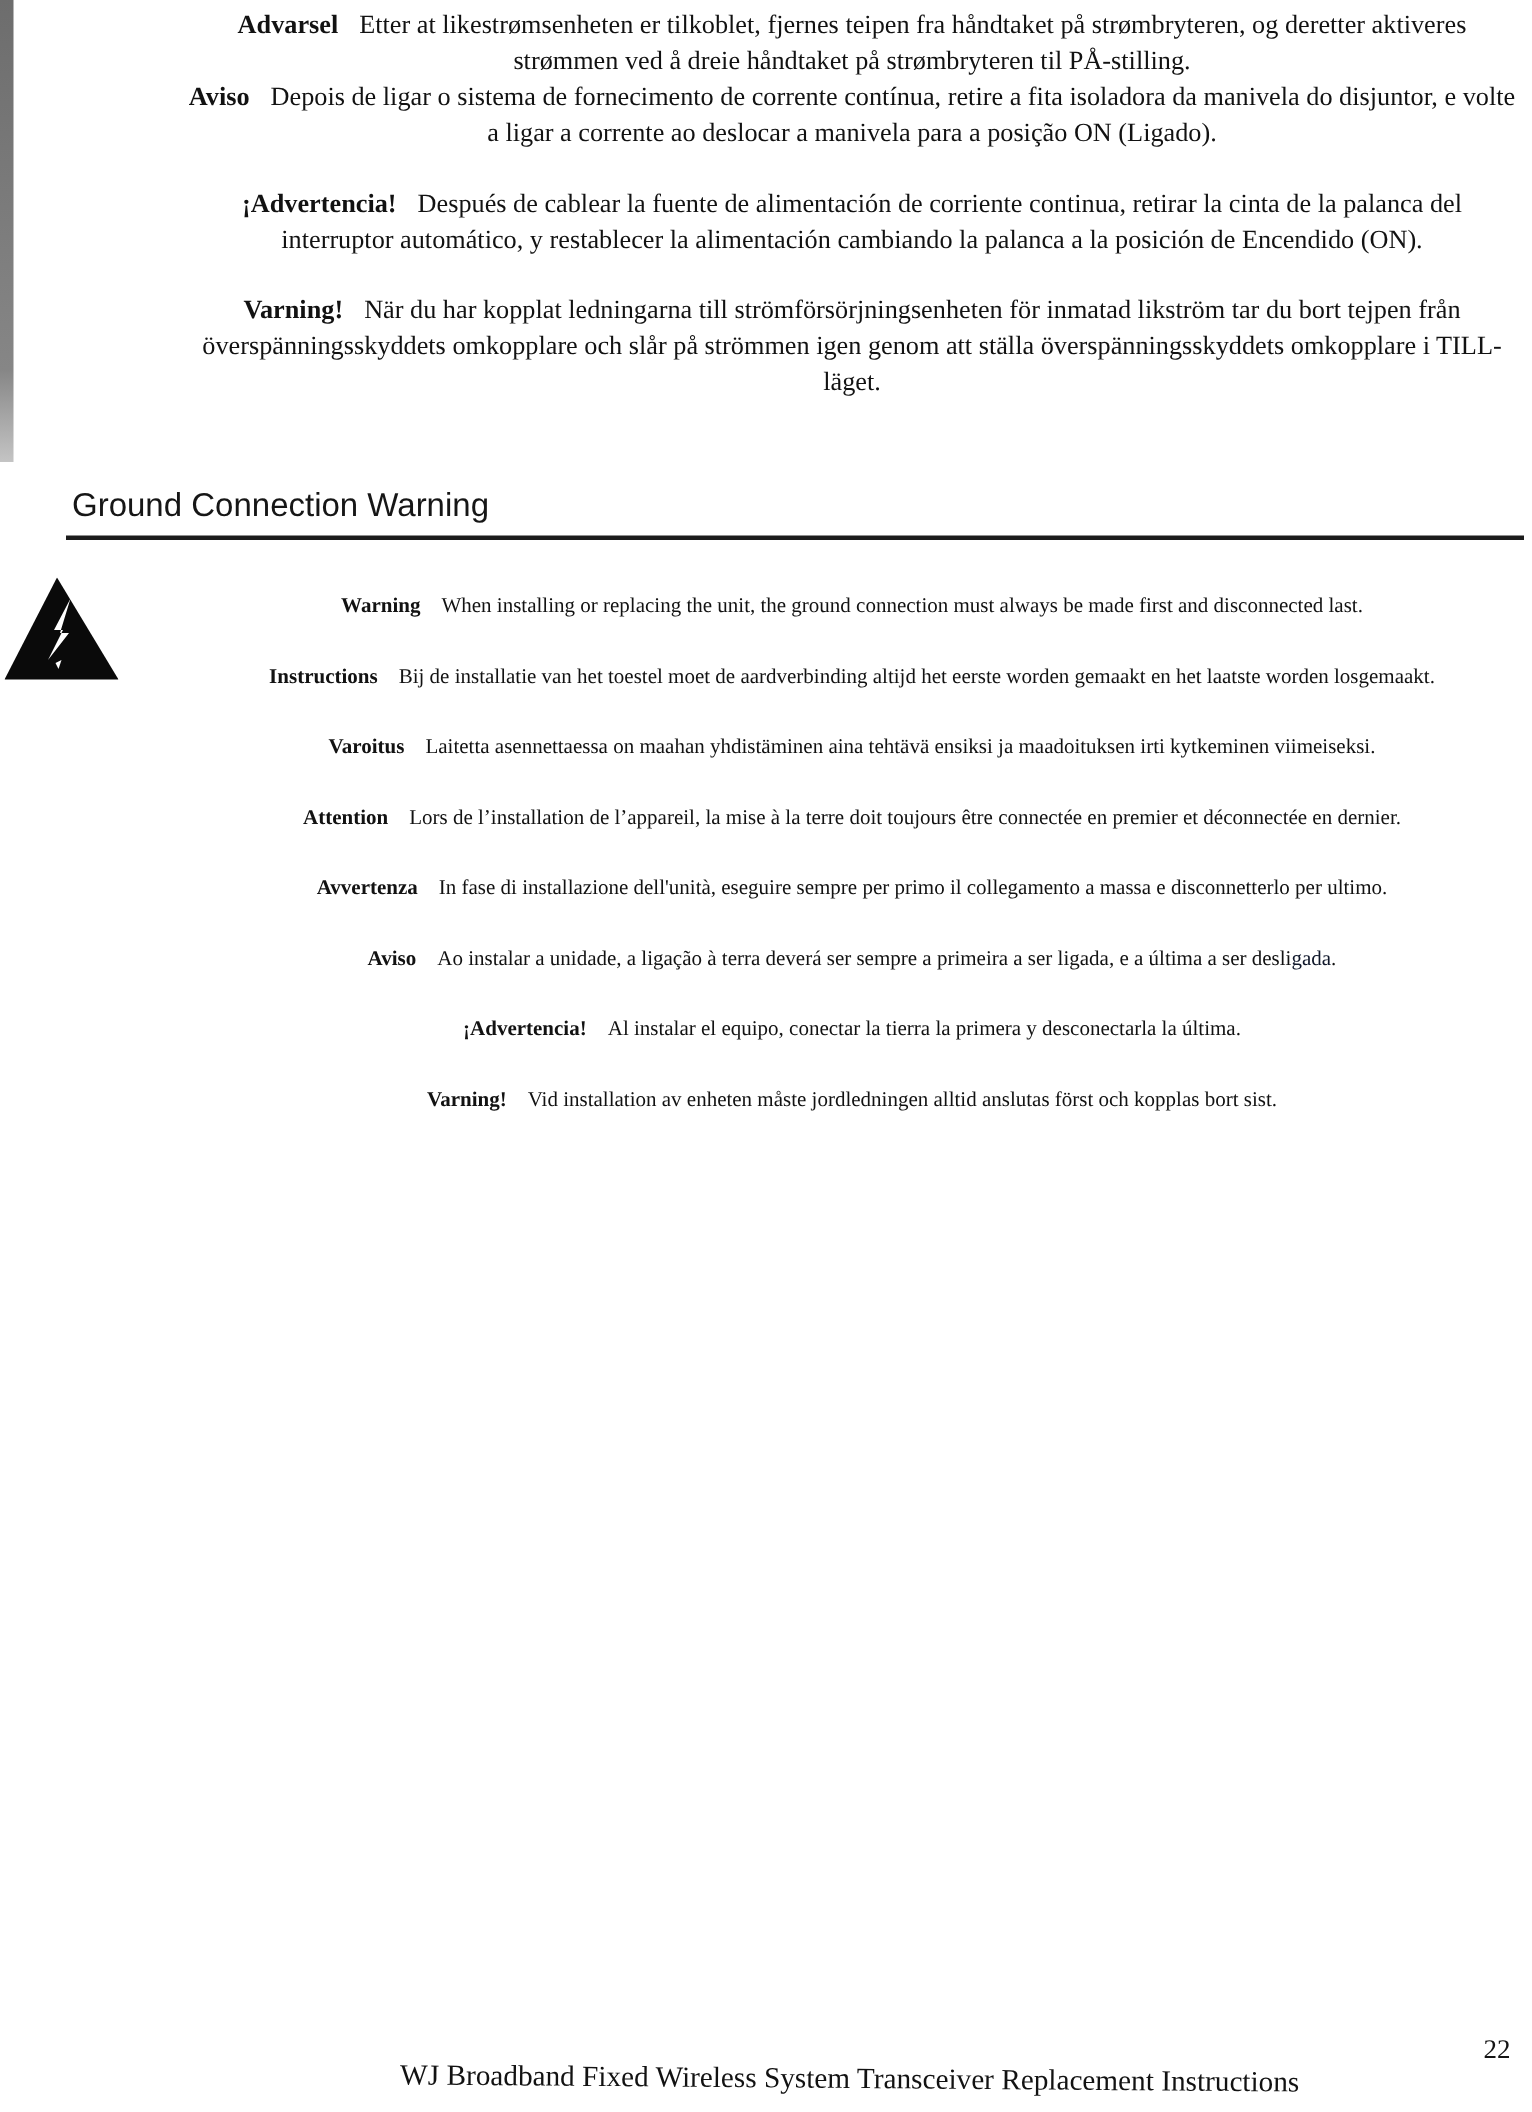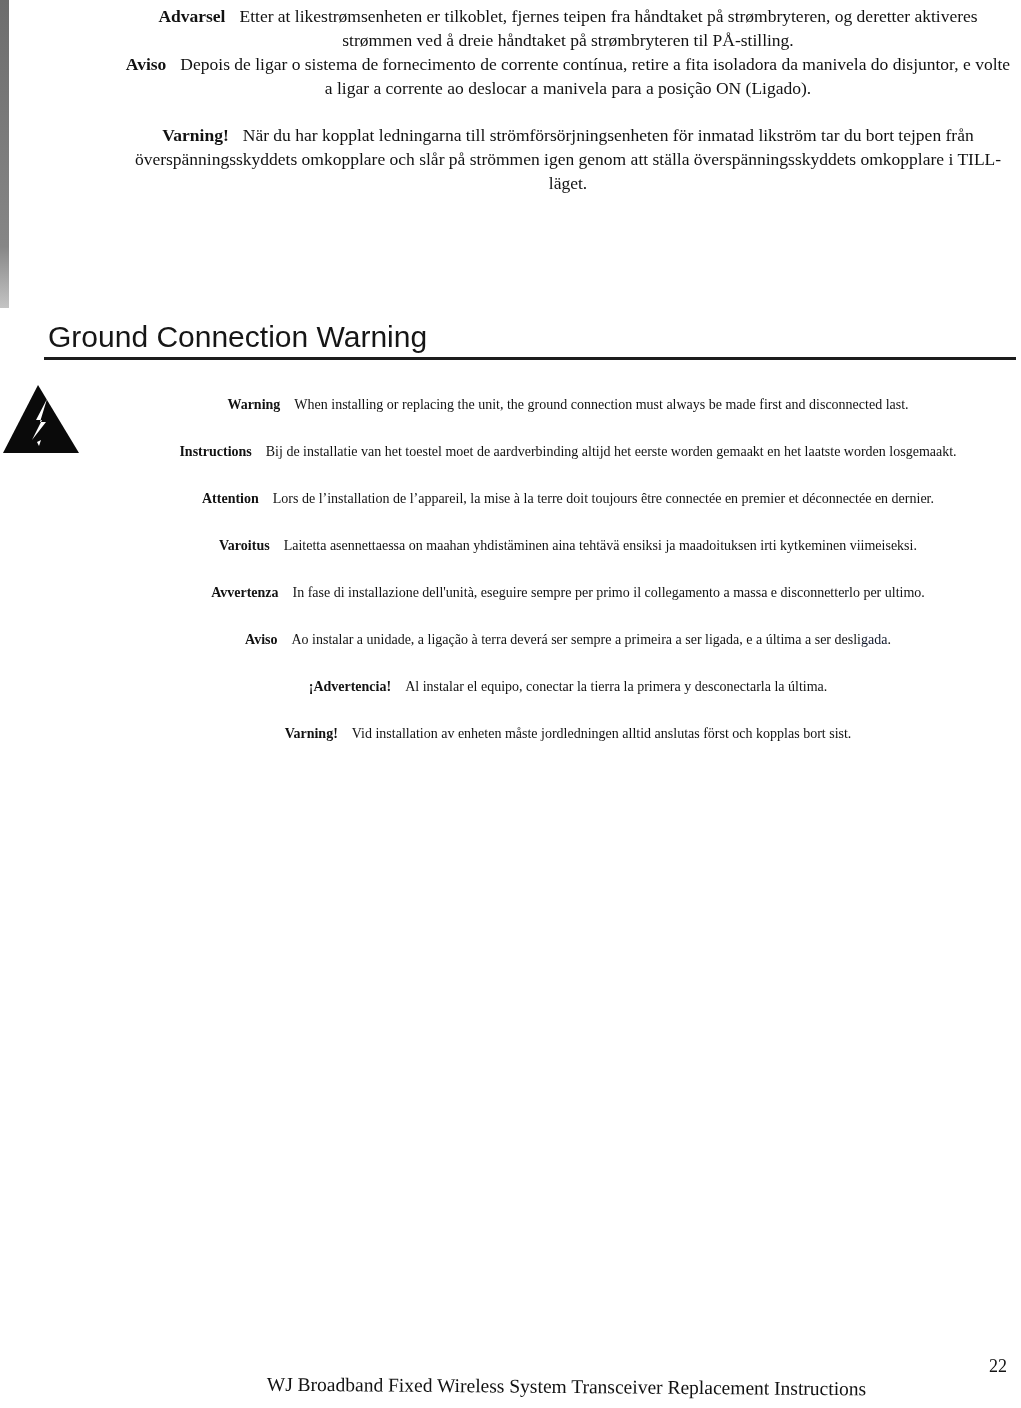--- a/index.html
+++ b/index.html
@@ -19,21 +19,21 @@
   .top-text{
     position:absolute;left:122px;top:4px;width:892px;
     font-size:17.5px;line-height:24px;
   }
   .para{margin:0 0 23px 0;text-align:center;}
   .para.tight{margin-bottom:0;}
   .lead{font-weight:bold;padding-right:14px;}
   .section-heading{
     position:absolute;left:44px;top:324px;width:968px;
     font-family:"Liberation Sans", sans-serif;
-    font-size:30px;line-height:26px;color:#161616;
+    font-size:22px;line-height:26px;color:#161616;
     border-bottom:3px solid #1c1c1c;
     padding:0 0 7px 4px;
   }
   .warning-triangle{
     position:absolute;left:3px;top:385px;width:76px;height:69px;
   }
   .warn-list{
     position:absolute;left:122px;top:393px;width:892px;
     font-size:14px;line-height:24px;
   }
@@ -57,20 +57,23 @@
   <div class="edge-strip"></div>
 
   <div class="top-text">
     <p class="para tight">
       <b class="lead">Advarsel</b><span>Etter at likestrømsenheten er tilkoblet, fjernes teipen fra håndtaket på strømbryteren, og deretter aktiveres strømmen ved å dreie håndtaket på strømbryteren til PÅ-stilling.</span>
     </p>
     <p class="para">
       <b class="lead">Aviso</b><span>Depois de ligar o sistema de fornecimento de corrente contínua, retire a fita isoladora da manivela do disjuntor, e volte a ligar a corrente ao deslocar a manivela para a posição ON (Ligado).</span>
     </p>
     <p class="para">
+      <b class="lead">¡Advertencia!</b><span>Después de cablear la fuente de alimentación de corriente continua, retirar la cinta de la palanca del interruptor automático, y restablecer la alimentación cambiando la palanca a la posición de Encendido (ON).</span>
+    </p>
+    <p class="para">
       <b class="lead">Varning!</b><span>När du har kopplat ledningarna till strömförsörjningsenheten för inmatad likström tar du bort tejpen från överspänningsskyddets omkopplare och slår på strömmen igen genom att ställa överspänningsskyddets omkopplare i TILL-läget.</span>
     </p>
   </div>
 
   <div class="section-heading">Ground Connection Warning</div>
 
   <div class="warning-triangle">
     <svg width="76" height="69" viewBox="0 0 76 69" xmlns="http://www.w3.org/2000/svg">
       <polygon points="35,0 76,68 0,68" fill="#0a0a0a"></polygon>
       <polygon points="44,14 33,35 39,35 29,55 43,37 37,37" fill="#ffffff"></polygon>
@@ -79,24 +82,24 @@
   </div>
 
   <div class="warn-list">
     <p class="para">
       <b class="lead">Warning</b><span>When installing or replacing the unit, the ground connection must always be made first and disconnected last.</span>
     </p>
     <p class="para">
       <b class="lead">Instructions</b><span>Bij de installatie van het toestel moet de aardverbinding altijd het eerste worden gemaakt en het laatste worden losgemaakt.</span>
     </p>
     <p class="para">
-      <b class="lead">Attention</b><span>Lors de l’installation de l’appareil, la mise à la terre doit toujours être connectée en premier et déconnectée en dernier.</span>
+      <b class="lead">Varoitus</b><span>Laitetta asennettaessa on maahan yhdistäminen aina tehtävä ensiksi ja maadoituksen irti kytkeminen viimeiseksi.</span>
     </p>
     <p class="para">
-      <b class="lead">Varoitus</b><span>Laitetta asennettaessa on maahan yhdistäminen aina tehtävä ensiksi ja maadoituksen irti kytkeminen viimeiseksi.</span>
+      <b class="lead">Attention</b><span>Lors de l’installation de l’appareil, la mise à la terre doit toujours être connectée en premier et déconnectée en dernier.</span>
     </p>
     <p class="para">
       <b class="lead">Avvertenza</b><span>In fase di installazione dell'unità, eseguire sempre per primo il collegamento a massa e disconnetterlo per ultimo.</span>
     </p>
     <p class="para">
       <b class="lead">Aviso</b><span>Ao instalar a unidade, a ligação à terra deverá ser sempre a primeira a ser ligada, e a última a ser desli</span><span class="faded">gada</span><span>.</span>
     </p>
     <p class="para">
       <b class="lead">¡Advertencia!</b><span>Al instalar el equipo, conectar la tierra la primera y desconectarla la última.</span>
     </p>

